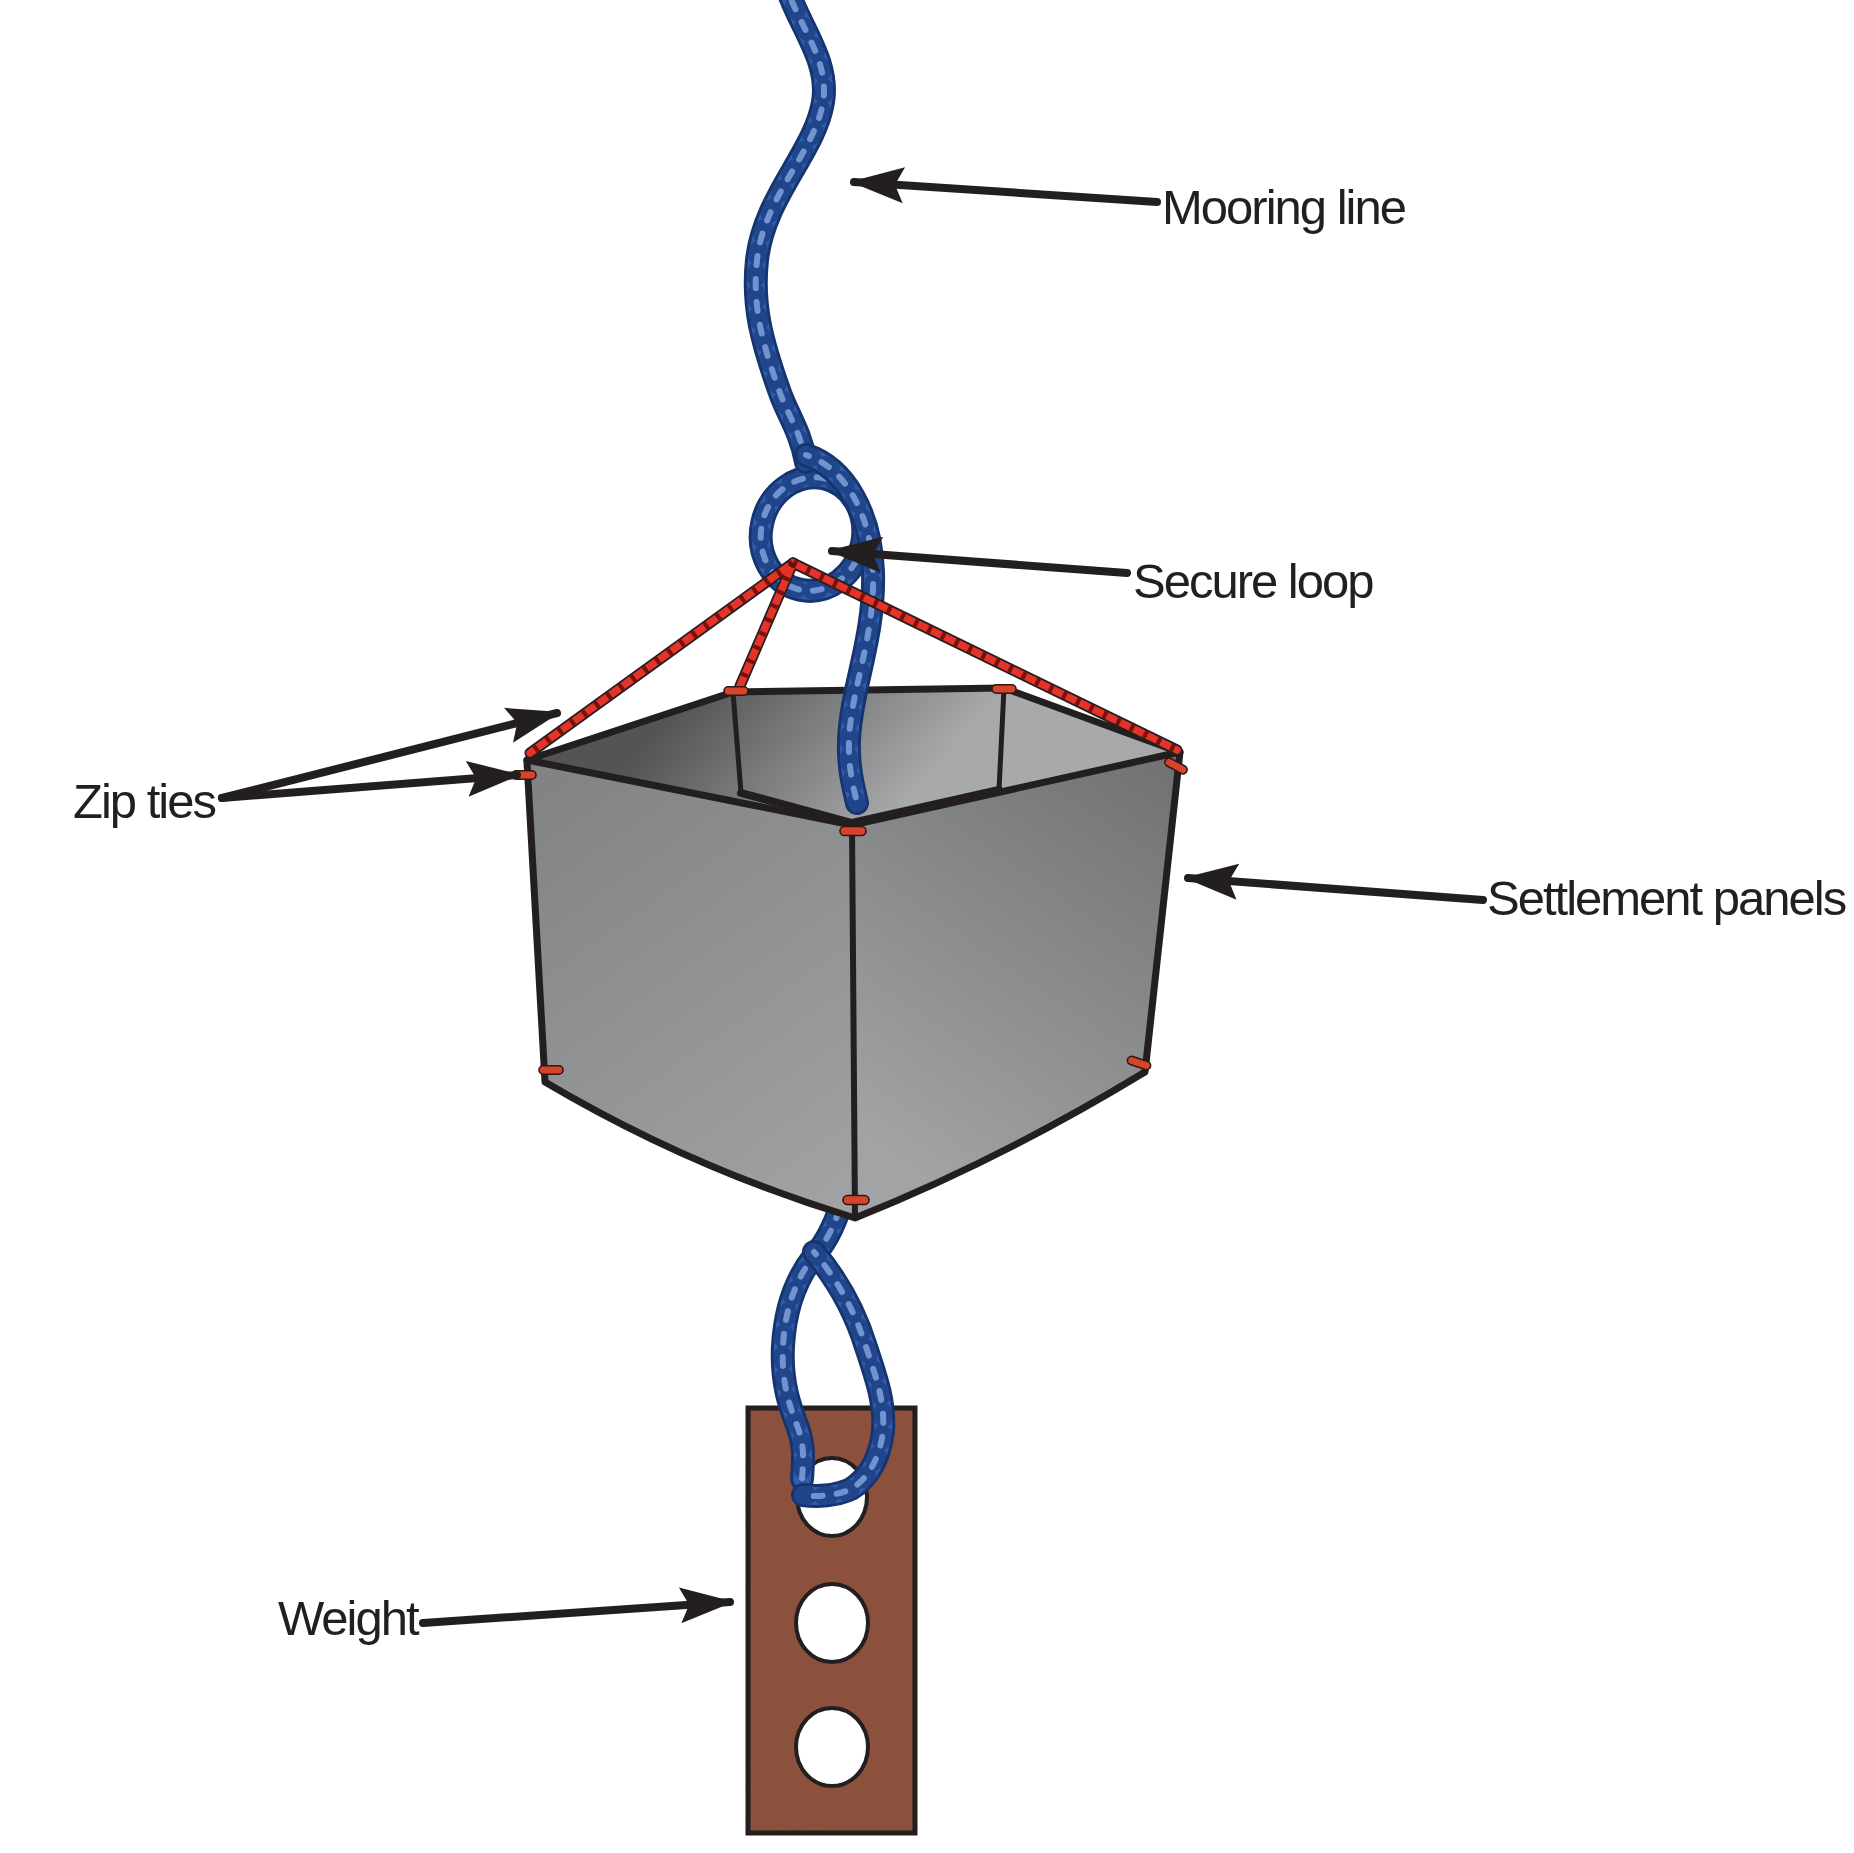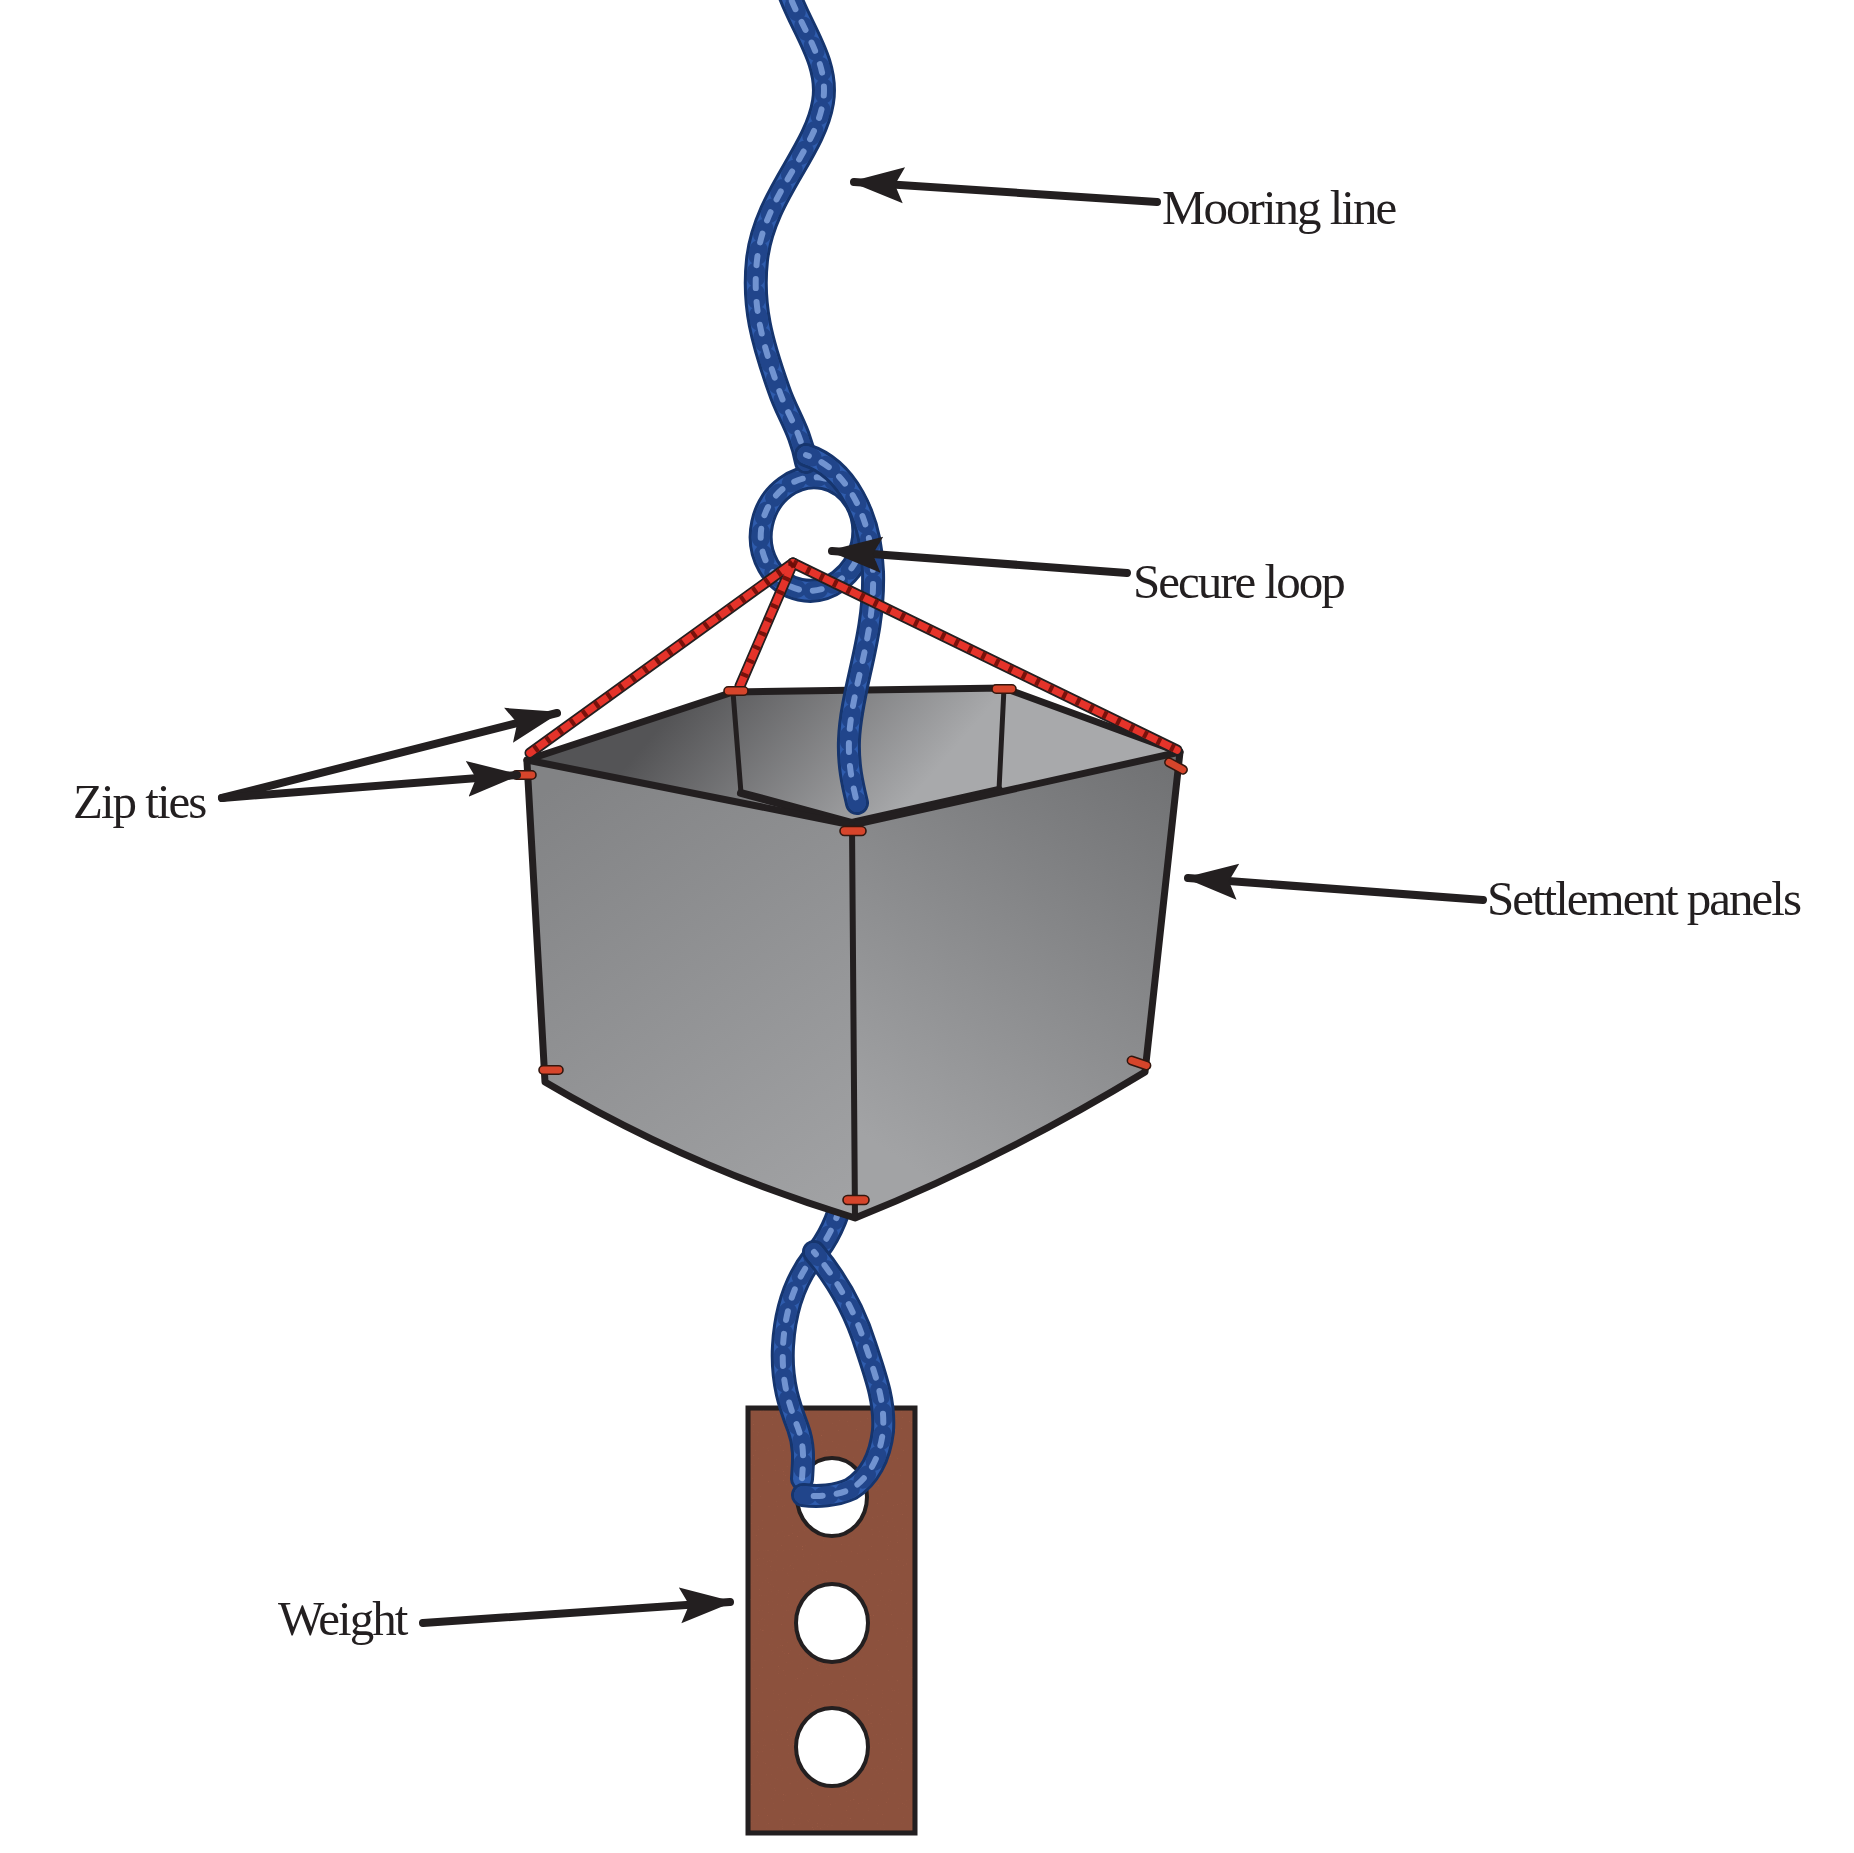--- a/index.html
+++ b/index.html
@@ -1,20 +1,20 @@
 <!DOCTYPE html>
 <html><head>
 <meta charset="utf-8">
 <style>
   html,body { margin:0; padding:0; background:#ffffff; }
   .canvas {
     position:relative;
     width:1854px; height:1853px;
     background:#ffffff;
-    font-family:Liberation Serif, serif;
+    font-family:Liberation Sans, sans-serif;
     overflow:hidden;
   }
   svg { position:absolute; left:0; top:0; }
 
   
   .rope use { fill:none; stroke-linecap:round; }
   .r-out   { stroke-width:24; }
   .r-core  { stroke-width:18; }
   .r-twist { stroke-width:18; stroke-dasharray:7 15; opacity:.7; }
   .r-hi    { stroke-width:6;  stroke-dasharray:9 14; stroke-dashoffset:6; opacity:.85; }

